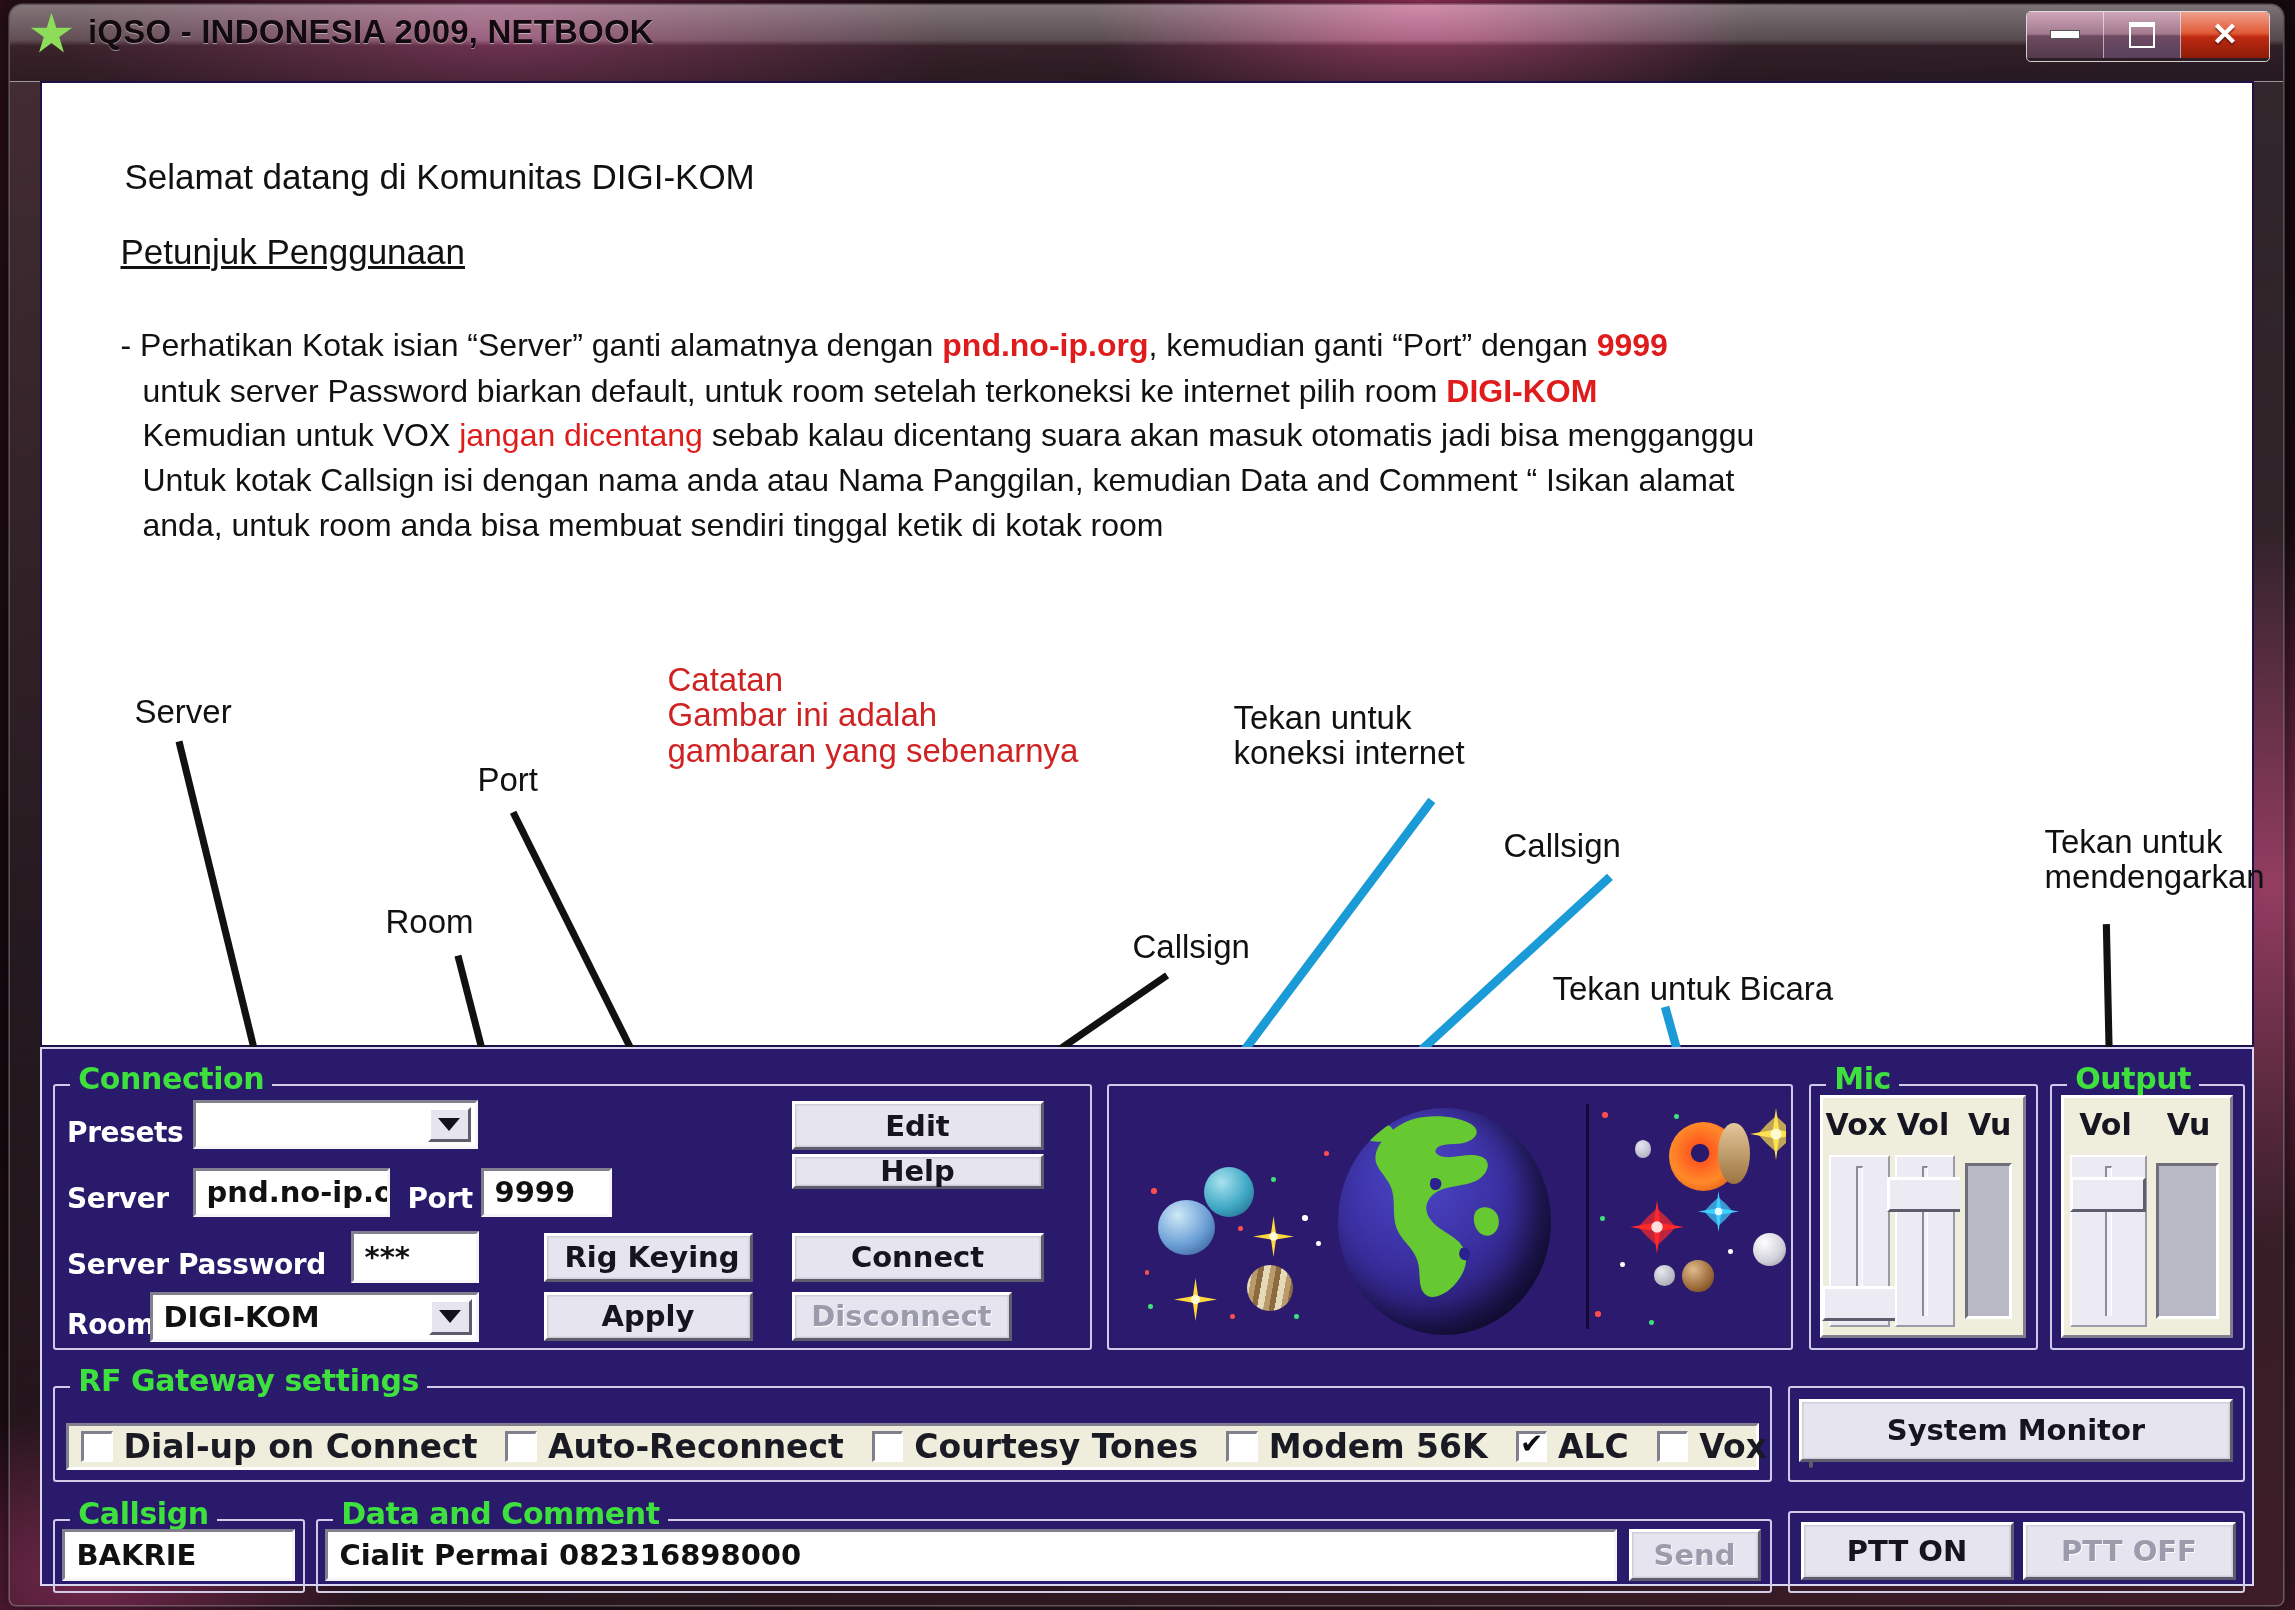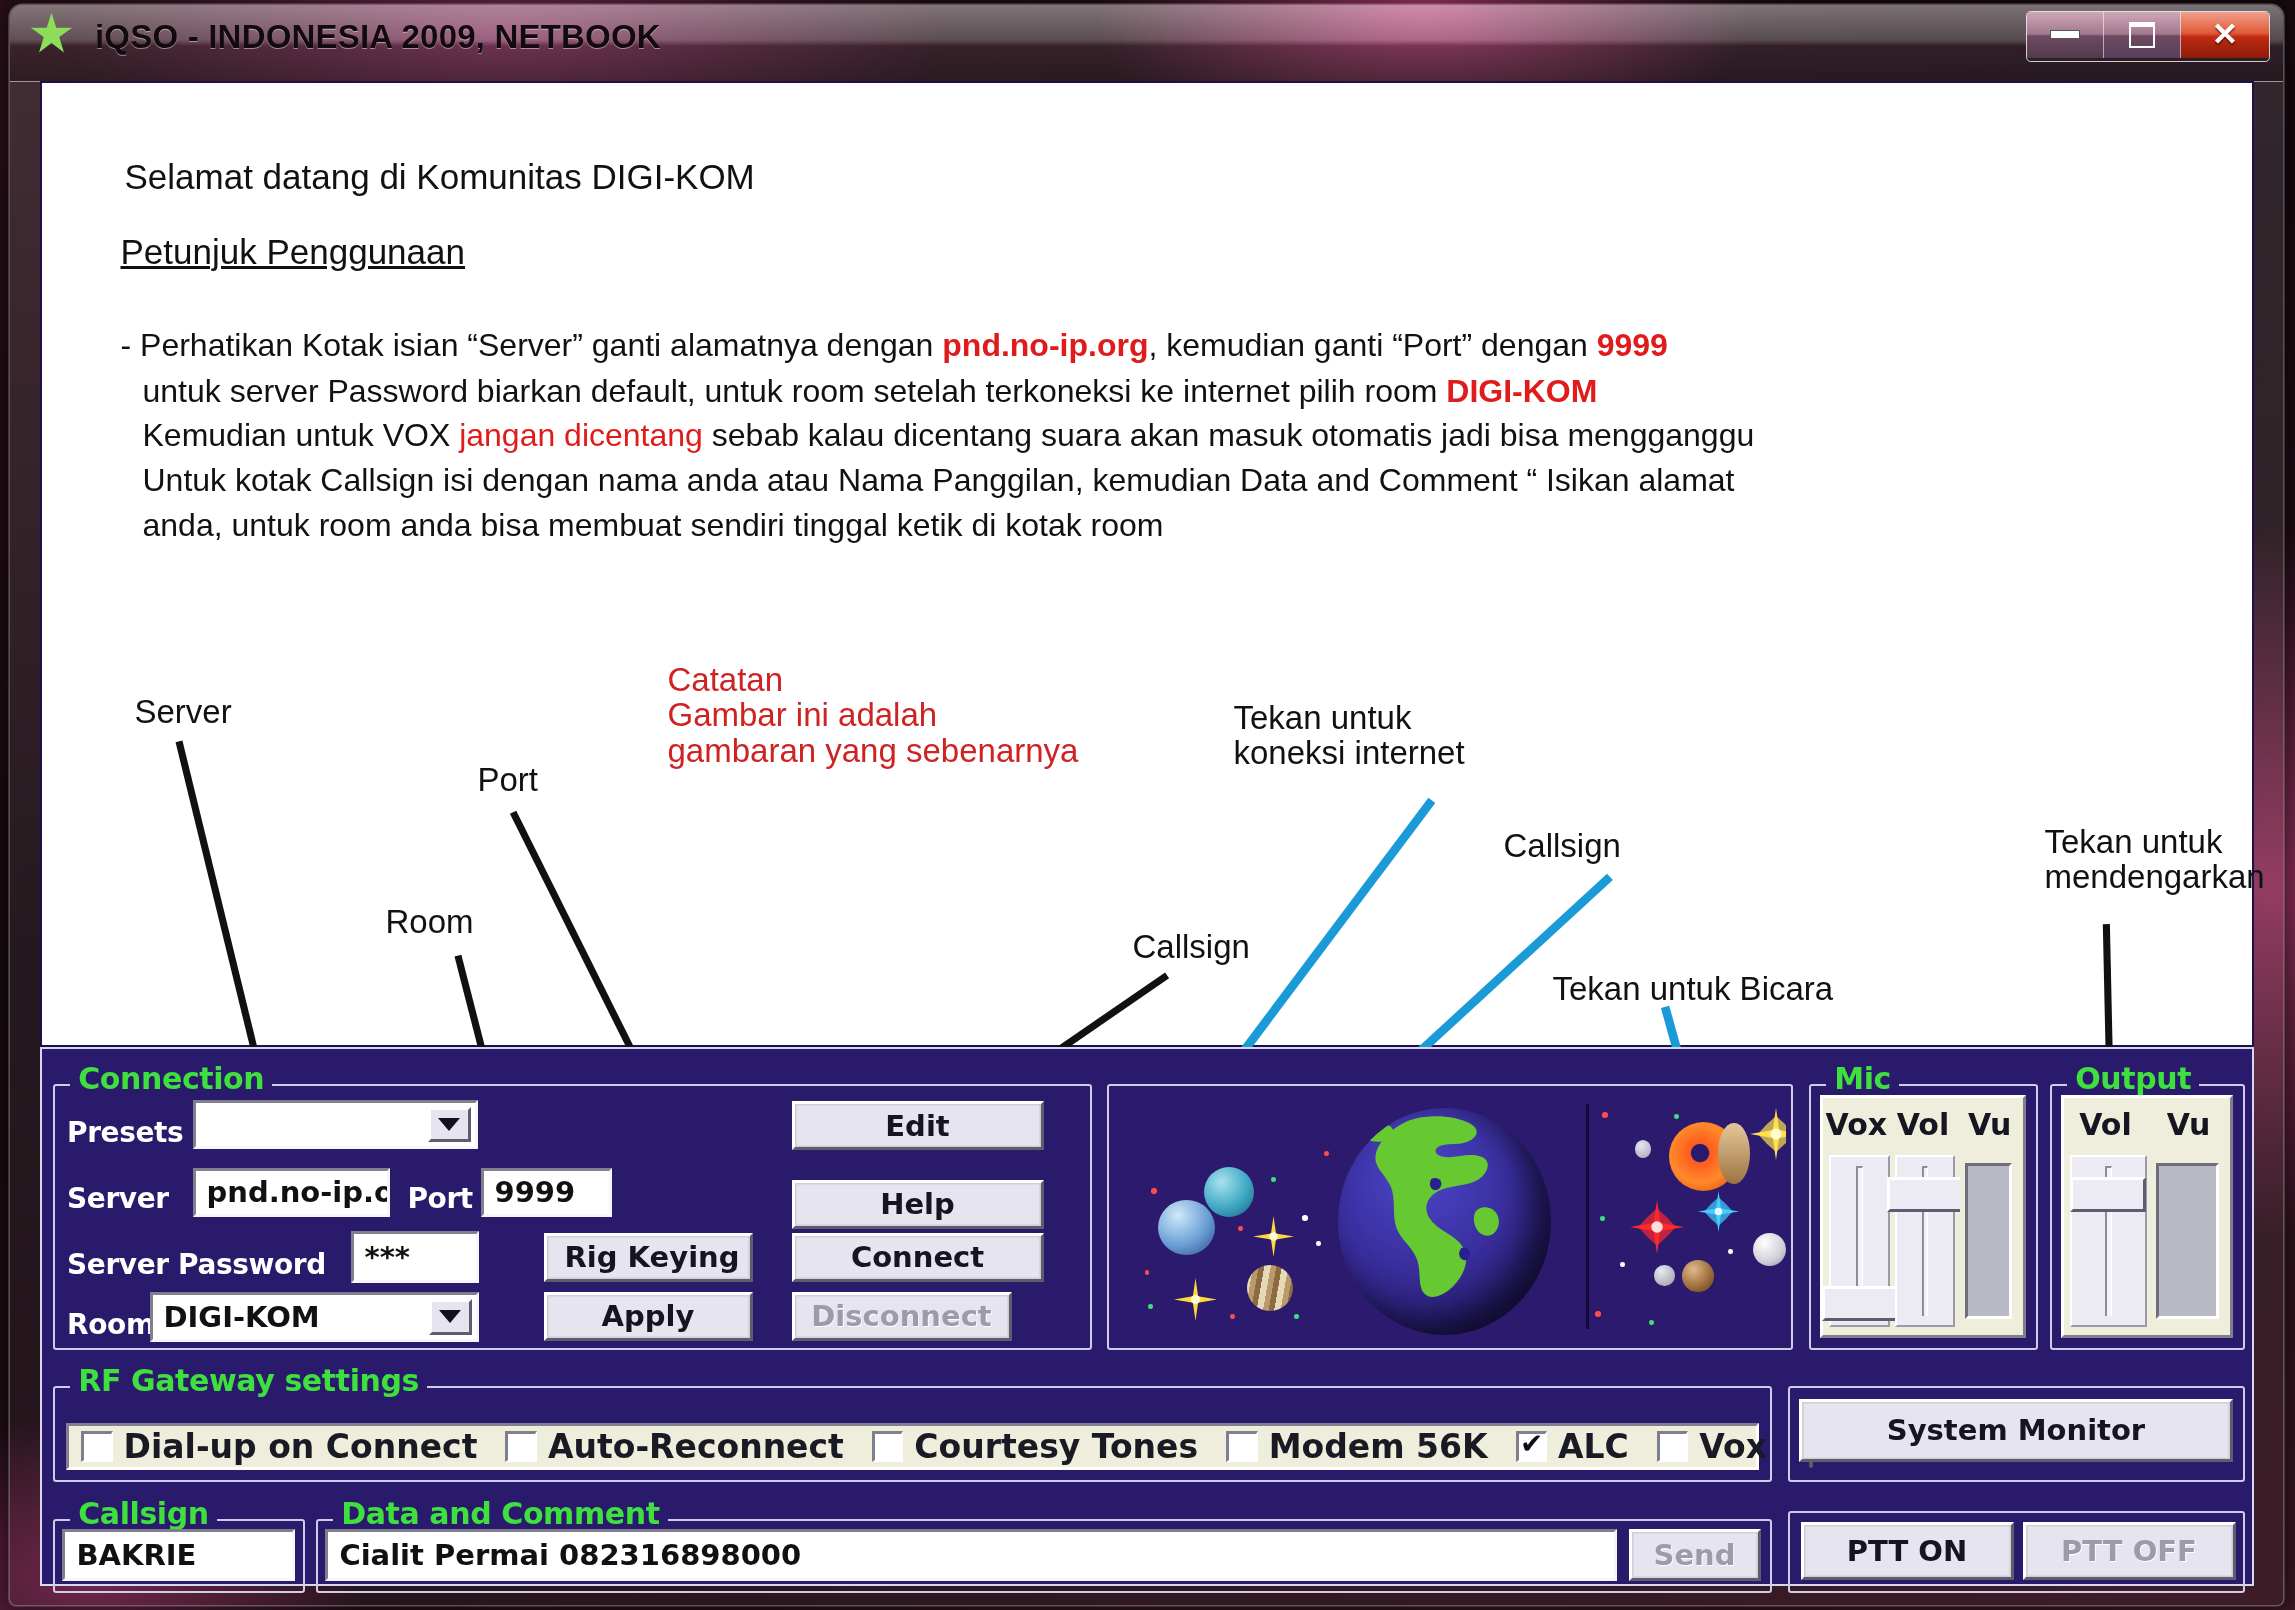--- a/index.html
+++ b/index.html
@@ -18,21 +18,21 @@
 
   #win{position:absolute;left:9.5px;top:4.7px;width:2273px;height:1600px;
     border-radius:12.6px 12.6px 6.3px 6.3px;
     background:linear-gradient(180deg,rgba(255,255,255,.12),rgba(255,255,255,.02));
     box-shadow:0 0 0 1.6px rgba(255,255,255,.30), 0 0 22px 4.7px rgba(0,0,0,.55);
     overflow:hidden;
   }
   #titlebar{position:absolute;left:0;top:0;width:100%;height:76px;
     background:linear-gradient(180deg,rgba(255,255,255,.34) 0%,rgba(255,255,255,.16) 46%,rgba(40,10,24,.30) 54%,rgba(20,6,14,.44) 100%);
     border-bottom:0.8px solid rgba(255,255,255,.25);}
-  #titlebar-inner{position:absolute;left:20.5px;top:7.9px;display:flex;align-items:flex-end;gap:22px;}
+  #titlebar-inner{position:absolute;left:20.5px;top:7.9px;display:flex;align-items:flex-start;gap:15px;}
   .star{width:43px;height:43px;
     background:#8ddc5a;
     clip-path:polygon(50% 0%,61% 35%,98% 35%,68% 57%,79% 93%,50% 71%,21% 93%,32% 57%,2% 35%,39% 35%);
     box-shadow:0 0 4.7px rgba(0,0,0,.6);}
   #win-title{font-size:33px;font-weight:bold;color:#120a0e;
     text-shadow:0 0.8px 0 rgba(255,255,255,.45);letter-spacing:0.2px;white-space:nowrap;}
 
   #wbtns{position:absolute;right:12.6px;top:6.3px;display:flex;
     border:1.6px solid rgba(255,255,255,.78);border-radius:4.7px;overflow:hidden;height:49px;}
   .wbtn{width:76px;height:46px;display:flex;align-items:center;justify-content:center;
@@ -279,21 +279,21 @@
             <span>DIGI-KOM</span>
             <div class="combo-arrow">
                 <i></i>
               </div>
           </div>
 
           <div class="btn" style="position:absolute;left:489px;top:147px;width:209px;height:49px;padding-left:8px;">Rig Keying</div>
           <div class="btn" style="position:absolute;left:489px;top:206px;width:209px;height:49px;">Apply</div>
 
           <div class="btn" style="position:absolute;left:737px;top:15.8px;width:252px;height:49px;">Edit</div>
-          <div class="btn" style="position:absolute;left:737px;top:94px;width:252px;height:49px;text-align:right;">Help</div>
+          <div class="btn" style="position:absolute;left:737px;top:68px;width:252px;height:35px;text-align:right;">Help</div>
           <div class="btn" style="position:absolute;left:737px;top:147px;width:252px;height:49px;">Connect</div>
           <div class="btn dis" style="position:absolute;left:737px;top:206px;width:220px;height:49px;">Disconnect</div>
         </div>
 
         <div class="grp" style="left:1065px;top:35px;width:686px;height:266px;">
           <div id="space" style="left:4.7px;top:4.7px;right:4.7px;bottom:4.7px;position:absolute;">
 
             <div class="planet" style="left:225px;top:17.3px;width:213px;height:227px;
                  background:radial-gradient(circle at 38% 30%, #4b46c8 0%, #3a2e9e 45%, #241a68 78%, #171046 100%);
                  box-shadow:inset -19px -14px 31.5px rgba(0,0,0,.55);"></div>

